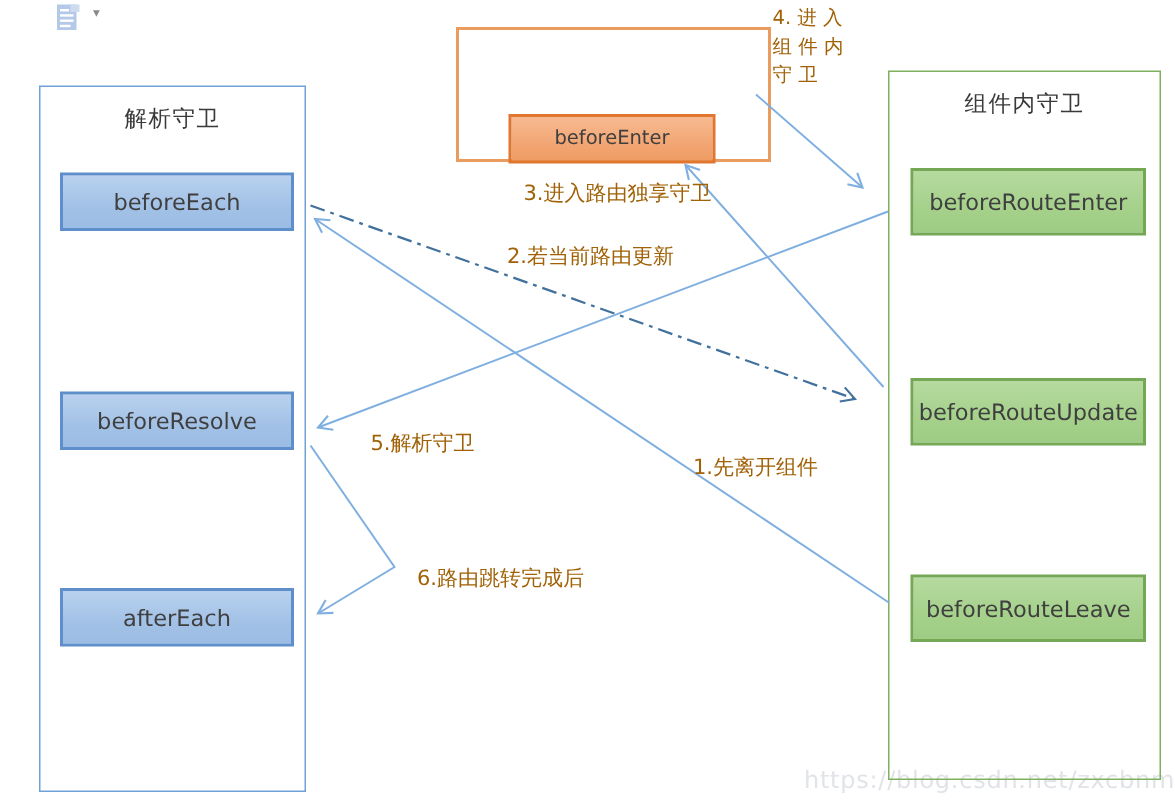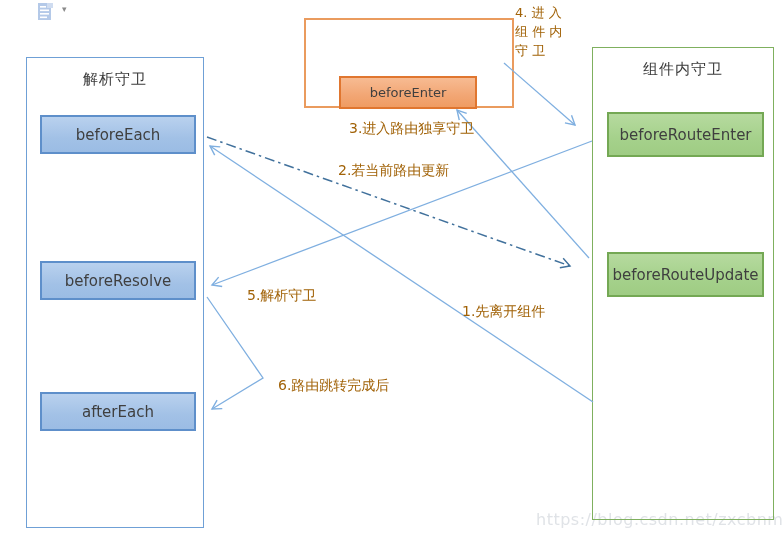--- a/index.html
+++ b/index.html
@@ -74,20 +74,21 @@
   </div>
 
   <div class="box-exclusive">
     <div class="enter-box">beforeEnter</div>
   </div>
 
   <div class="col col-component">
     <div class="col-title">组件内守卫</div>
     <div class="guard-box guard-green" style="top:204px">beforeRouteUpdate</div>
     <div class="guard-box guard-green" style="top:64px">beforeRouteEnter</div>
+    <div class="guard-box guard-green" style="top:335px">beforeRouteLeave</div>
   </div>
 
   <svg id="connectors">
     <defs>
       <marker id="ahBlue" markerWidth="14" markerHeight="14" refX="10" refY="6" orient="auto" markerUnits="userSpaceOnUse">
         <path d="M1,1 L10,6 L1,11" fill="none" stroke="#7fafe0" stroke-width="1.4"></path>
       </marker>
       <marker id="ahDark" markerWidth="14" markerHeight="14" refX="10" refY="6" orient="auto" markerUnits="userSpaceOnUse">
         <path d="M1,1 L10,6 L1,11" fill="none" stroke="#41719c" stroke-width="1.4"></path>
       </marker>

